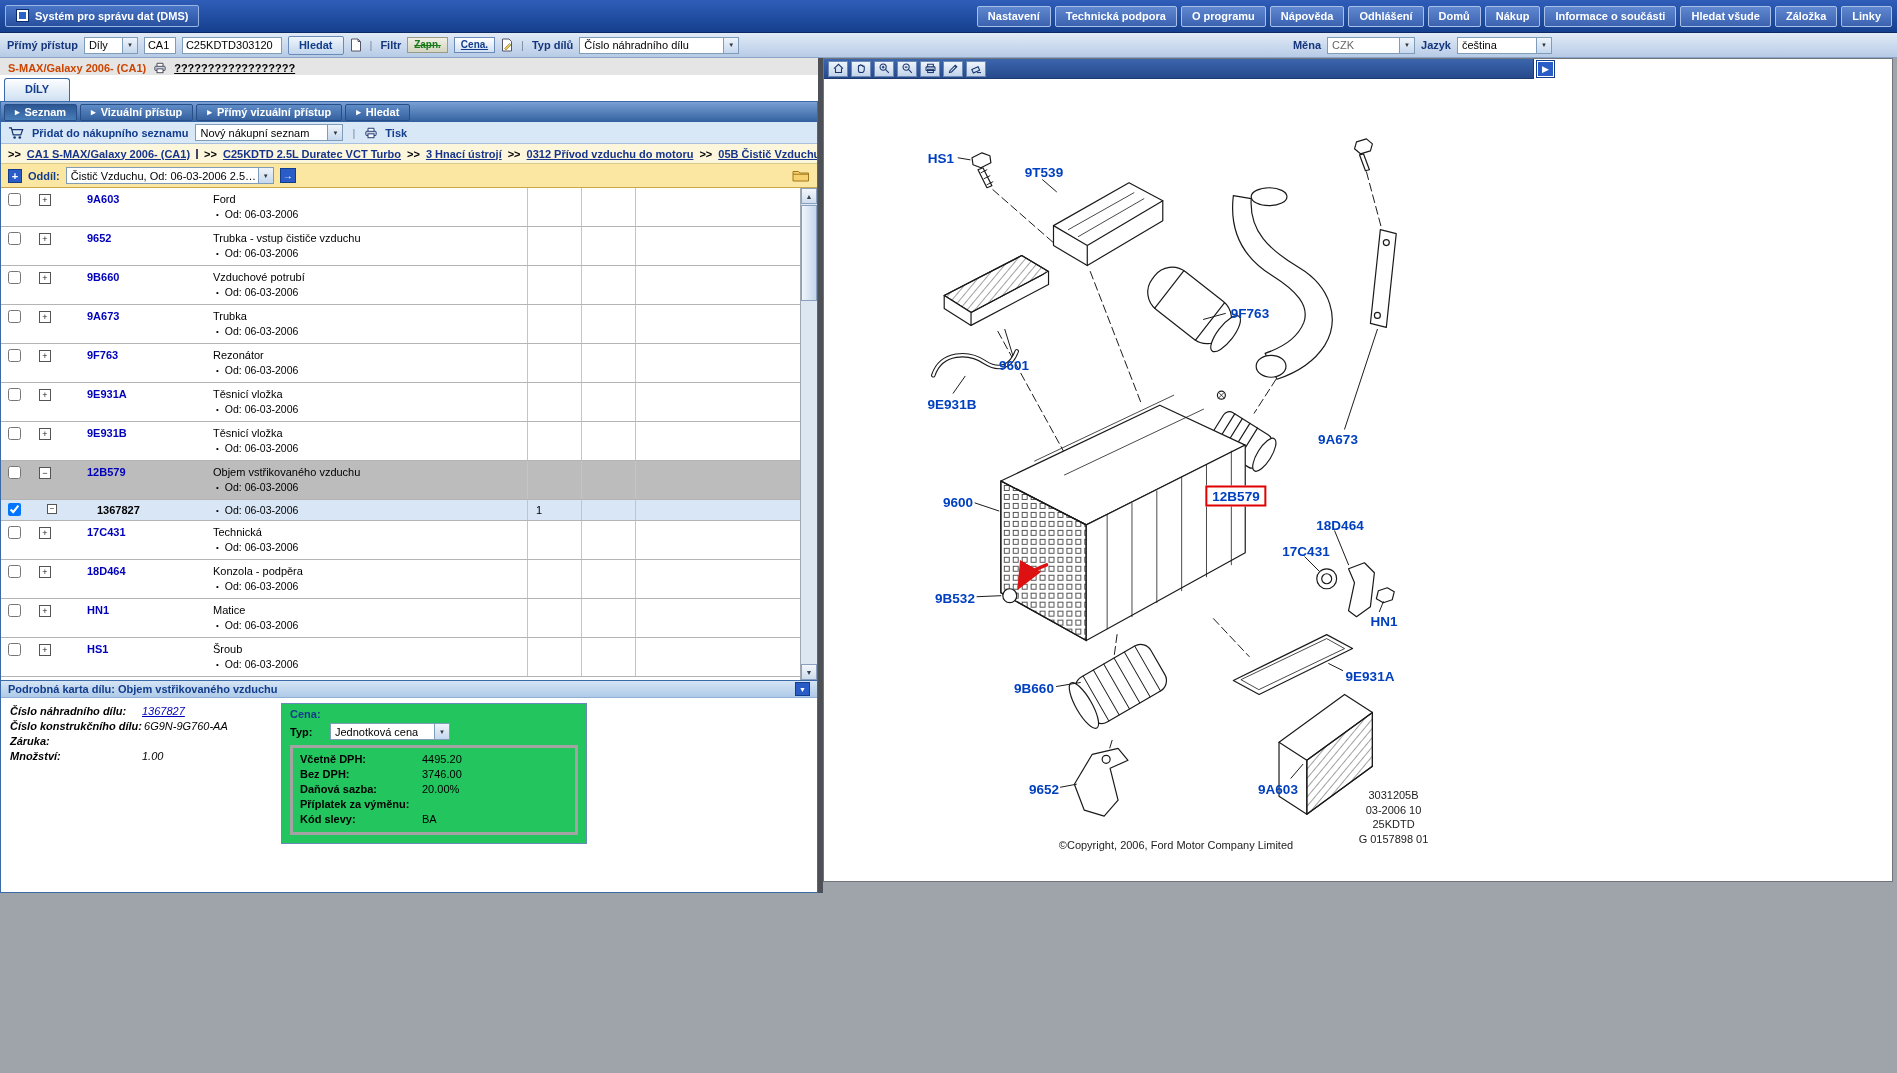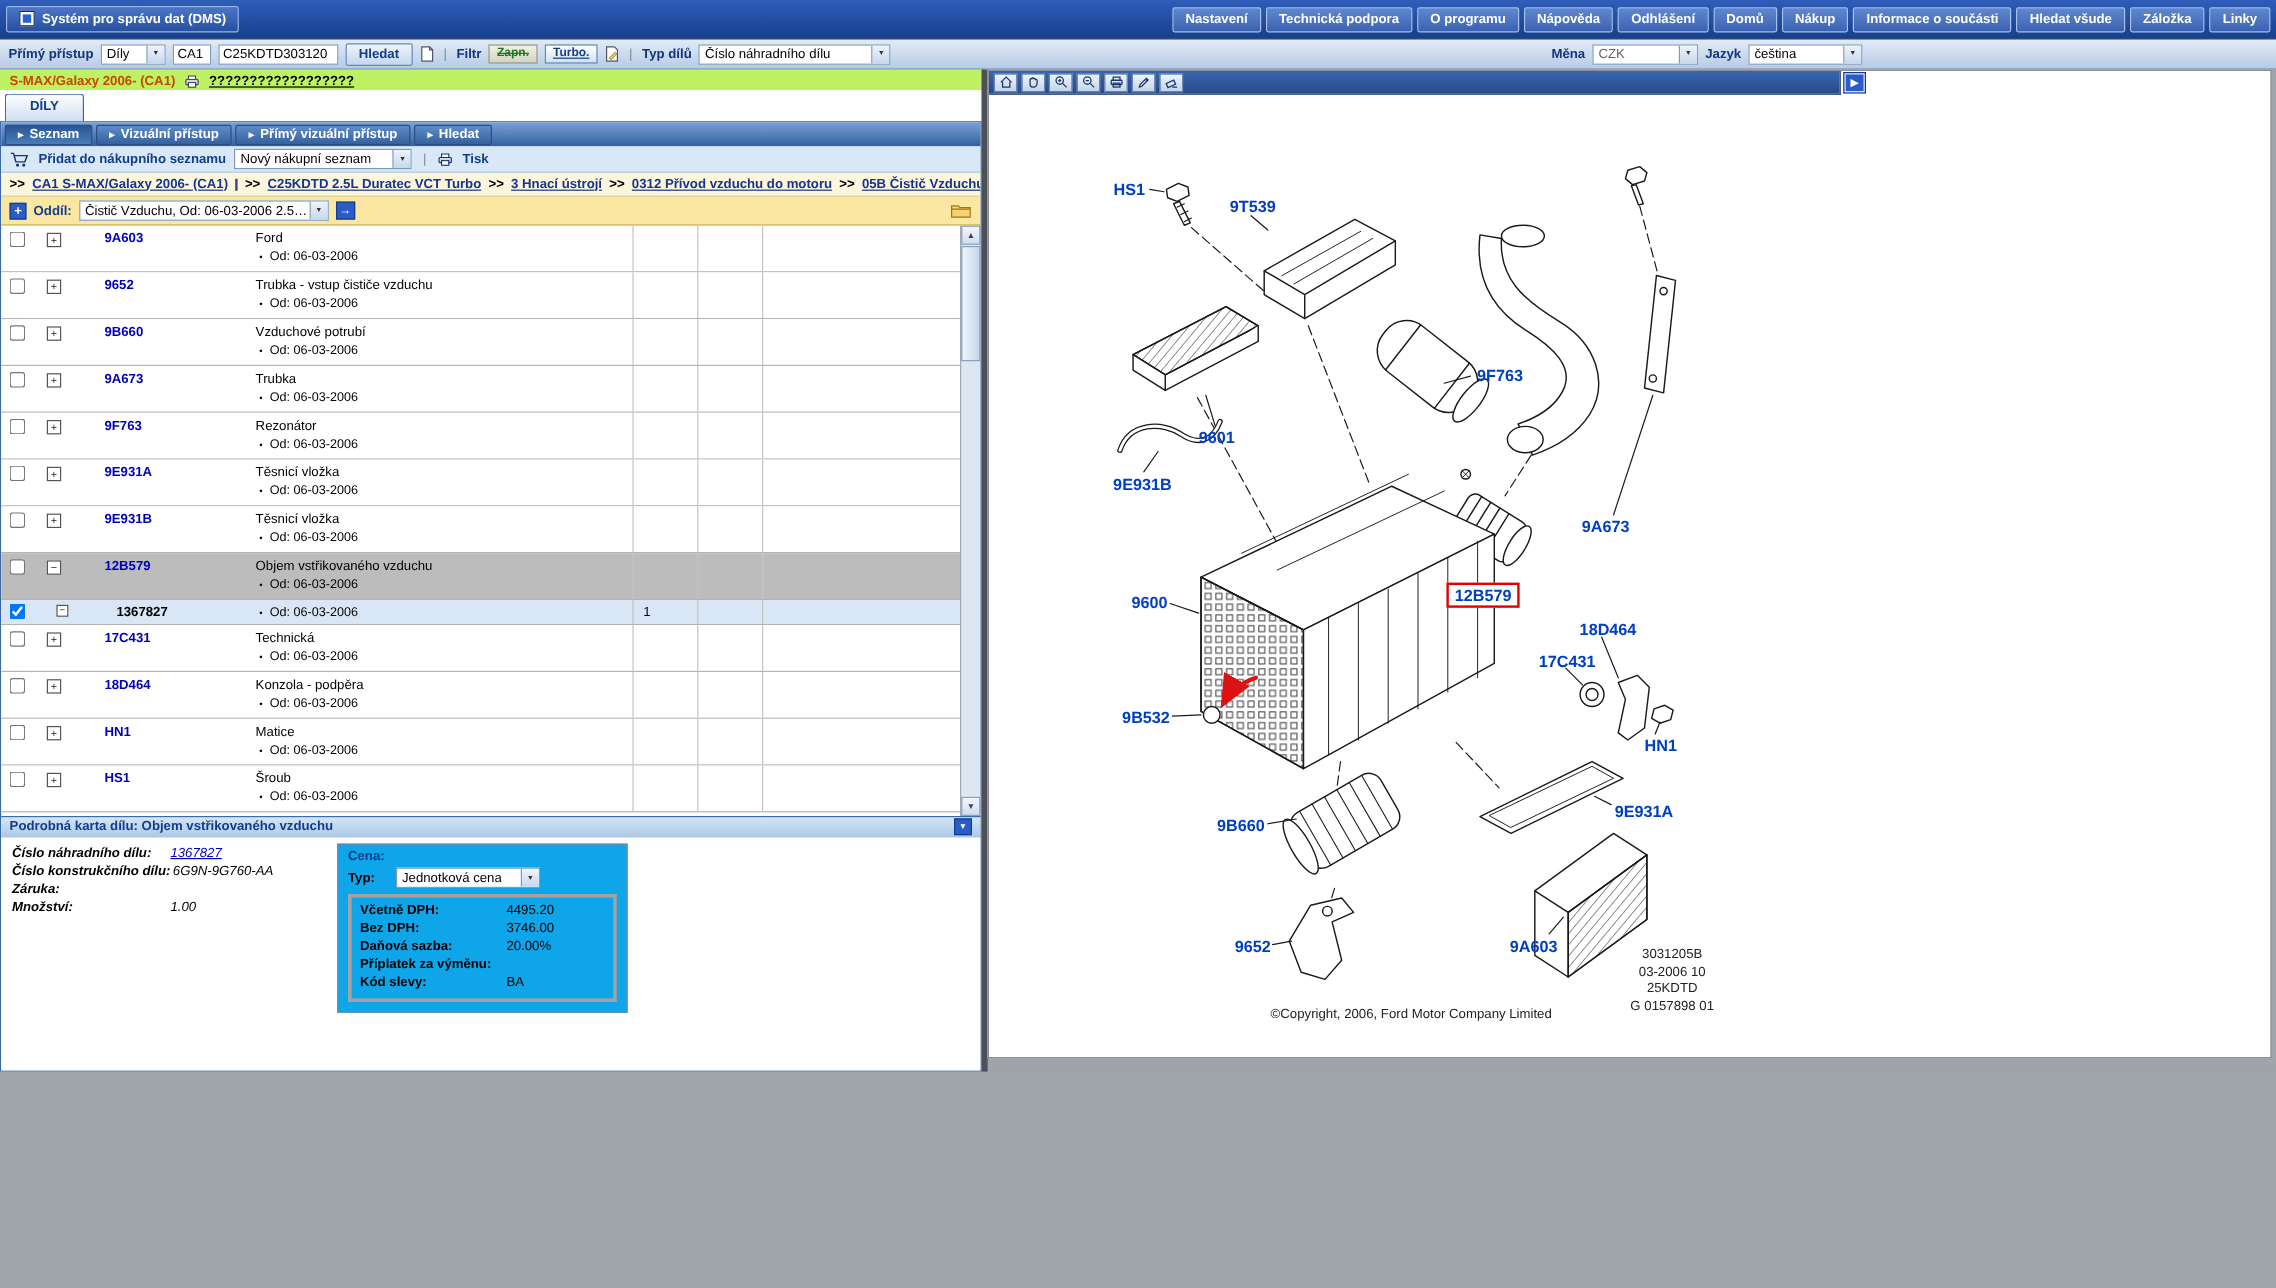--- a/index.html
+++ b/index.html
@@ -70,21 +70,21 @@
   .mini-icon { display:inline-flex; align-items:center; cursor:pointer; }
   .spacer { flex:1; }
   .right-offset { width:332px; flex:none; }
 
   
   .main { display:flex; align-items:flex-start; background:#9ea4aa; }
   .left-col { width:818px; flex:none; }
   .panel-gap { width:5px; align-self:stretch; background:#4d5157; flex:none; }
   .right-col { flex:1; margin-right:4px; padding-top:0; }
 
-  .vehicle-bar { height:17px; background:#bef264; display:flex; align-items:center; gap:7px; padding:3px 8px 0; }
+  .vehicle-bar { height:17px; background:#e5e5e5; display:flex; align-items:center; gap:7px; padding:3px 8px 0; }
   .vtitle { color:#cc4400; font-weight:bold; }
   .vunknown { color:#000; font-weight:bold; text-decoration:underline; cursor:pointer; }
 
   .tabstrip { height:26px; background:#fff; padding:3px 0 0 4px; }
   .tab {
     display:inline-block; padding:4px 20px 6px; background:linear-gradient(#fdfeff,#cfe0f2);
     border:1px solid #3a6aa8; border-bottom:none; border-radius:3px 3px 0 0;
     color:#123c8c; font-weight:bold; cursor:pointer;
   }
 
@@ -170,21 +170,21 @@
   .collapse-btn {
     margin-left:auto; width:15px; height:14px; background:#2a5cc8; border:1px solid #123c8c;
     color:#fff; font-size:7px; line-height:13px; text-align:center; cursor:pointer;
   }
   .detail-body { height:130px; position:relative; padding:7px 9px; flex:none; background:#fff; }
   .dfield { display:flex; margin-bottom:3px;font-style:italic; }
   .dflab { font-weight:bold; min-width:130px; }
   .dfval { margin-left:2px; }
   .linkval { color:#0000bb; text-decoration:underline; cursor:pointer; }
 
-  .pricebox { position:absolute; left:280px; top:5px; width:242px; border:1px solid #6a8ab8; padding:4px 8px 8px; background:#0ea5e9; }
+  .pricebox { position:absolute; left:280px; top:5px; width:306px; border:1px solid #6a8ab8; padding:4px 8px 8px; background:#22c55e; }
   .phdr { font-weight:bold; color:#123c8c; margin-bottom:3px; }
   .ptype { display:flex; align-items:center; gap:8px; margin-bottom:5px; }
   .plab-b { font-weight:bold; width:32px; }
   .pinner { border:3px solid #a3a3a3; padding:4px 7px 5px; }
   .prow { display:flex; line-height:15px; }
   .prlab { font-weight:bold; width:122px; }
 
   .panel-fill { flex:1; background:#fff; }
 
   
@@ -253,21 +253,21 @@
     <button class="hledat-btn">Hledat</button>
     <span class="mini-icon">
       <svg width="12" height="14" viewBox="0 0 12 14">
           <path d="M1.5 1 H8 L10.5 3.5 V13 H1.5 Z" fill="#fff" stroke="#556" stroke-width="1"></path>
           <path d="M8 1 V3.5 H10.5" fill="none" stroke="#556" stroke-width="1"></path>
         </svg>
     </span>
     <span class="sep">|</span>
     <span class="tlabel">Filtr</span>
     <button class="filter-on">Zapn.</button>
-    <button class="filter-off">Turbo.</button>
+    <button class="filter-off">Cena.</button>
     <span class="mini-icon">
       <svg width="12" height="14" viewBox="0 0 12 14">
           <path d="M1.5 1 H8 L10.5 3.5 V13 H1.5 Z" fill="#fff" stroke="#556" stroke-width="1"></path>
           <path d="M3.5 10.5 L8.5 5.5 L10 7 L5 12 Z" fill="#f2c24a" stroke="#885" stroke-width="0.7"></path>
         </svg>
     </span>
     <span class="sep">|</span>
     <span class="tlabel">Typ dílů</span>
     <div class="fakeselect w150">
       <span>Číslo náhradního dílu</span>

